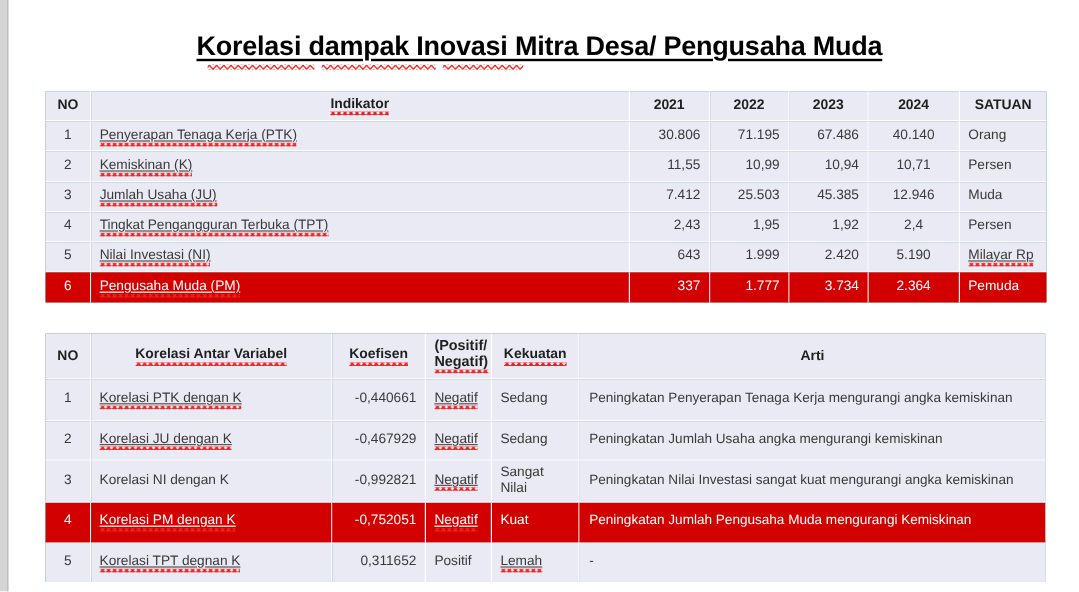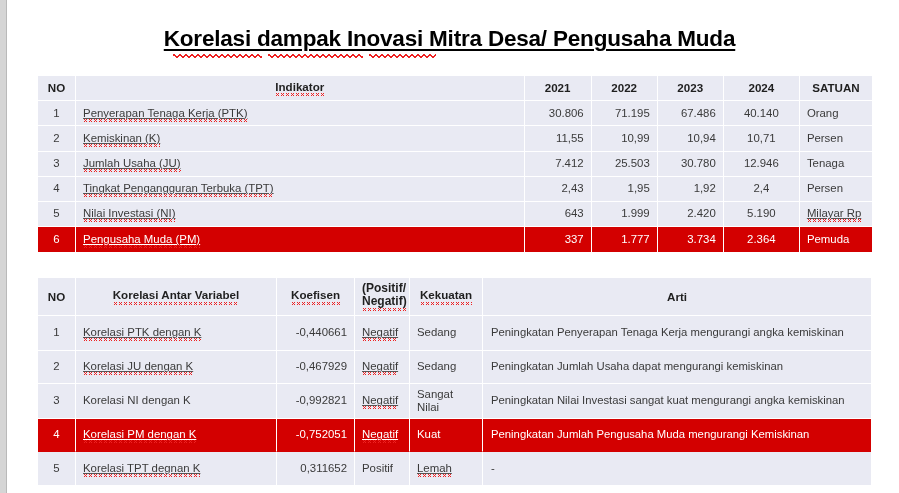--- a/index.html
+++ b/index.html
@@ -189,23 +189,23 @@
         <td class="cY1 r">10,99</td>
         <td class="cY1 r">10,94</td>
         <td class="cY2 r">10,71</td>
         <td class="cSAT l">Persen</td>
       </tr>
       <tr>
         <td class="cNO c">3</td>
         <td class="cIND l"><span class="sqz">Jumlah Usaha (JU)</span></td>
         <td class="cY  r">7.412</td>
         <td class="cY1 r">25.503</td>
-        <td class="cY1 r">30.780</td>
+        <td class="cY1 r">45.385</td>
         <td class="cY2 r">12.946</td>
-        <td class="cSAT l">Tenaga</td>
+        <td class="cSAT l">Muda</td>
       </tr>
       <tr>
         <td class="cNO c">4</td>
         <td class="cIND l"><span class="sqz">Tingkat Pengangguran Terbuka (TPT)</span></td>
         <td class="cY  r">2,43</td>
         <td class="cY1 r">1,95</td>
         <td class="cY1 r">1,92</td>
         <td class="cY2 r">2,4</td>
         <td class="cSAT l">Persen</td>
       </tr>
@@ -252,21 +252,21 @@
         <td class="cPN  l"><span class="sqz">Negatif</span></td>
         <td class="cKEK l">Sedang</td>
         <td class="cART l arti">Peningkatan Penyerapan Tenaga Kerja mengurangi angka kemiskinan</td>
       </tr>
       <tr>
         <td class="cNO  c">2</td>
         <td class="cKAV l"><span class="sqz">Korelasi JU dengan K</span></td>
         <td class="cKOE r">-0,467929</td>
         <td class="cPN  l"><span class="sqz">Negatif</span></td>
         <td class="cKEK l">Sedang</td>
-        <td class="cART l arti">Peningkatan Jumlah Usaha dapat mengurangi kemiskinan</td>
+        <td class="cART l arti">Peningkatan Jumlah Usaha angka mengurangi kemiskinan</td>
       </tr>
       <tr class="tall">
         <td class="cNO  c">3</td>
         <td class="cKAV l">Korelasi NI dengan K</td>
         <td class="cKOE r">-0,992821</td>
         <td class="cPN  l"><span class="sqz">Negatif</span></td>
         <td class="cKEK l">Sangat Nilai</td>
         <td class="cART l arti">Peningkatan Nilai Investasi sangat kuat mengurangi angka kemiskinan</td>
       </tr>
       <tr class="hl">

